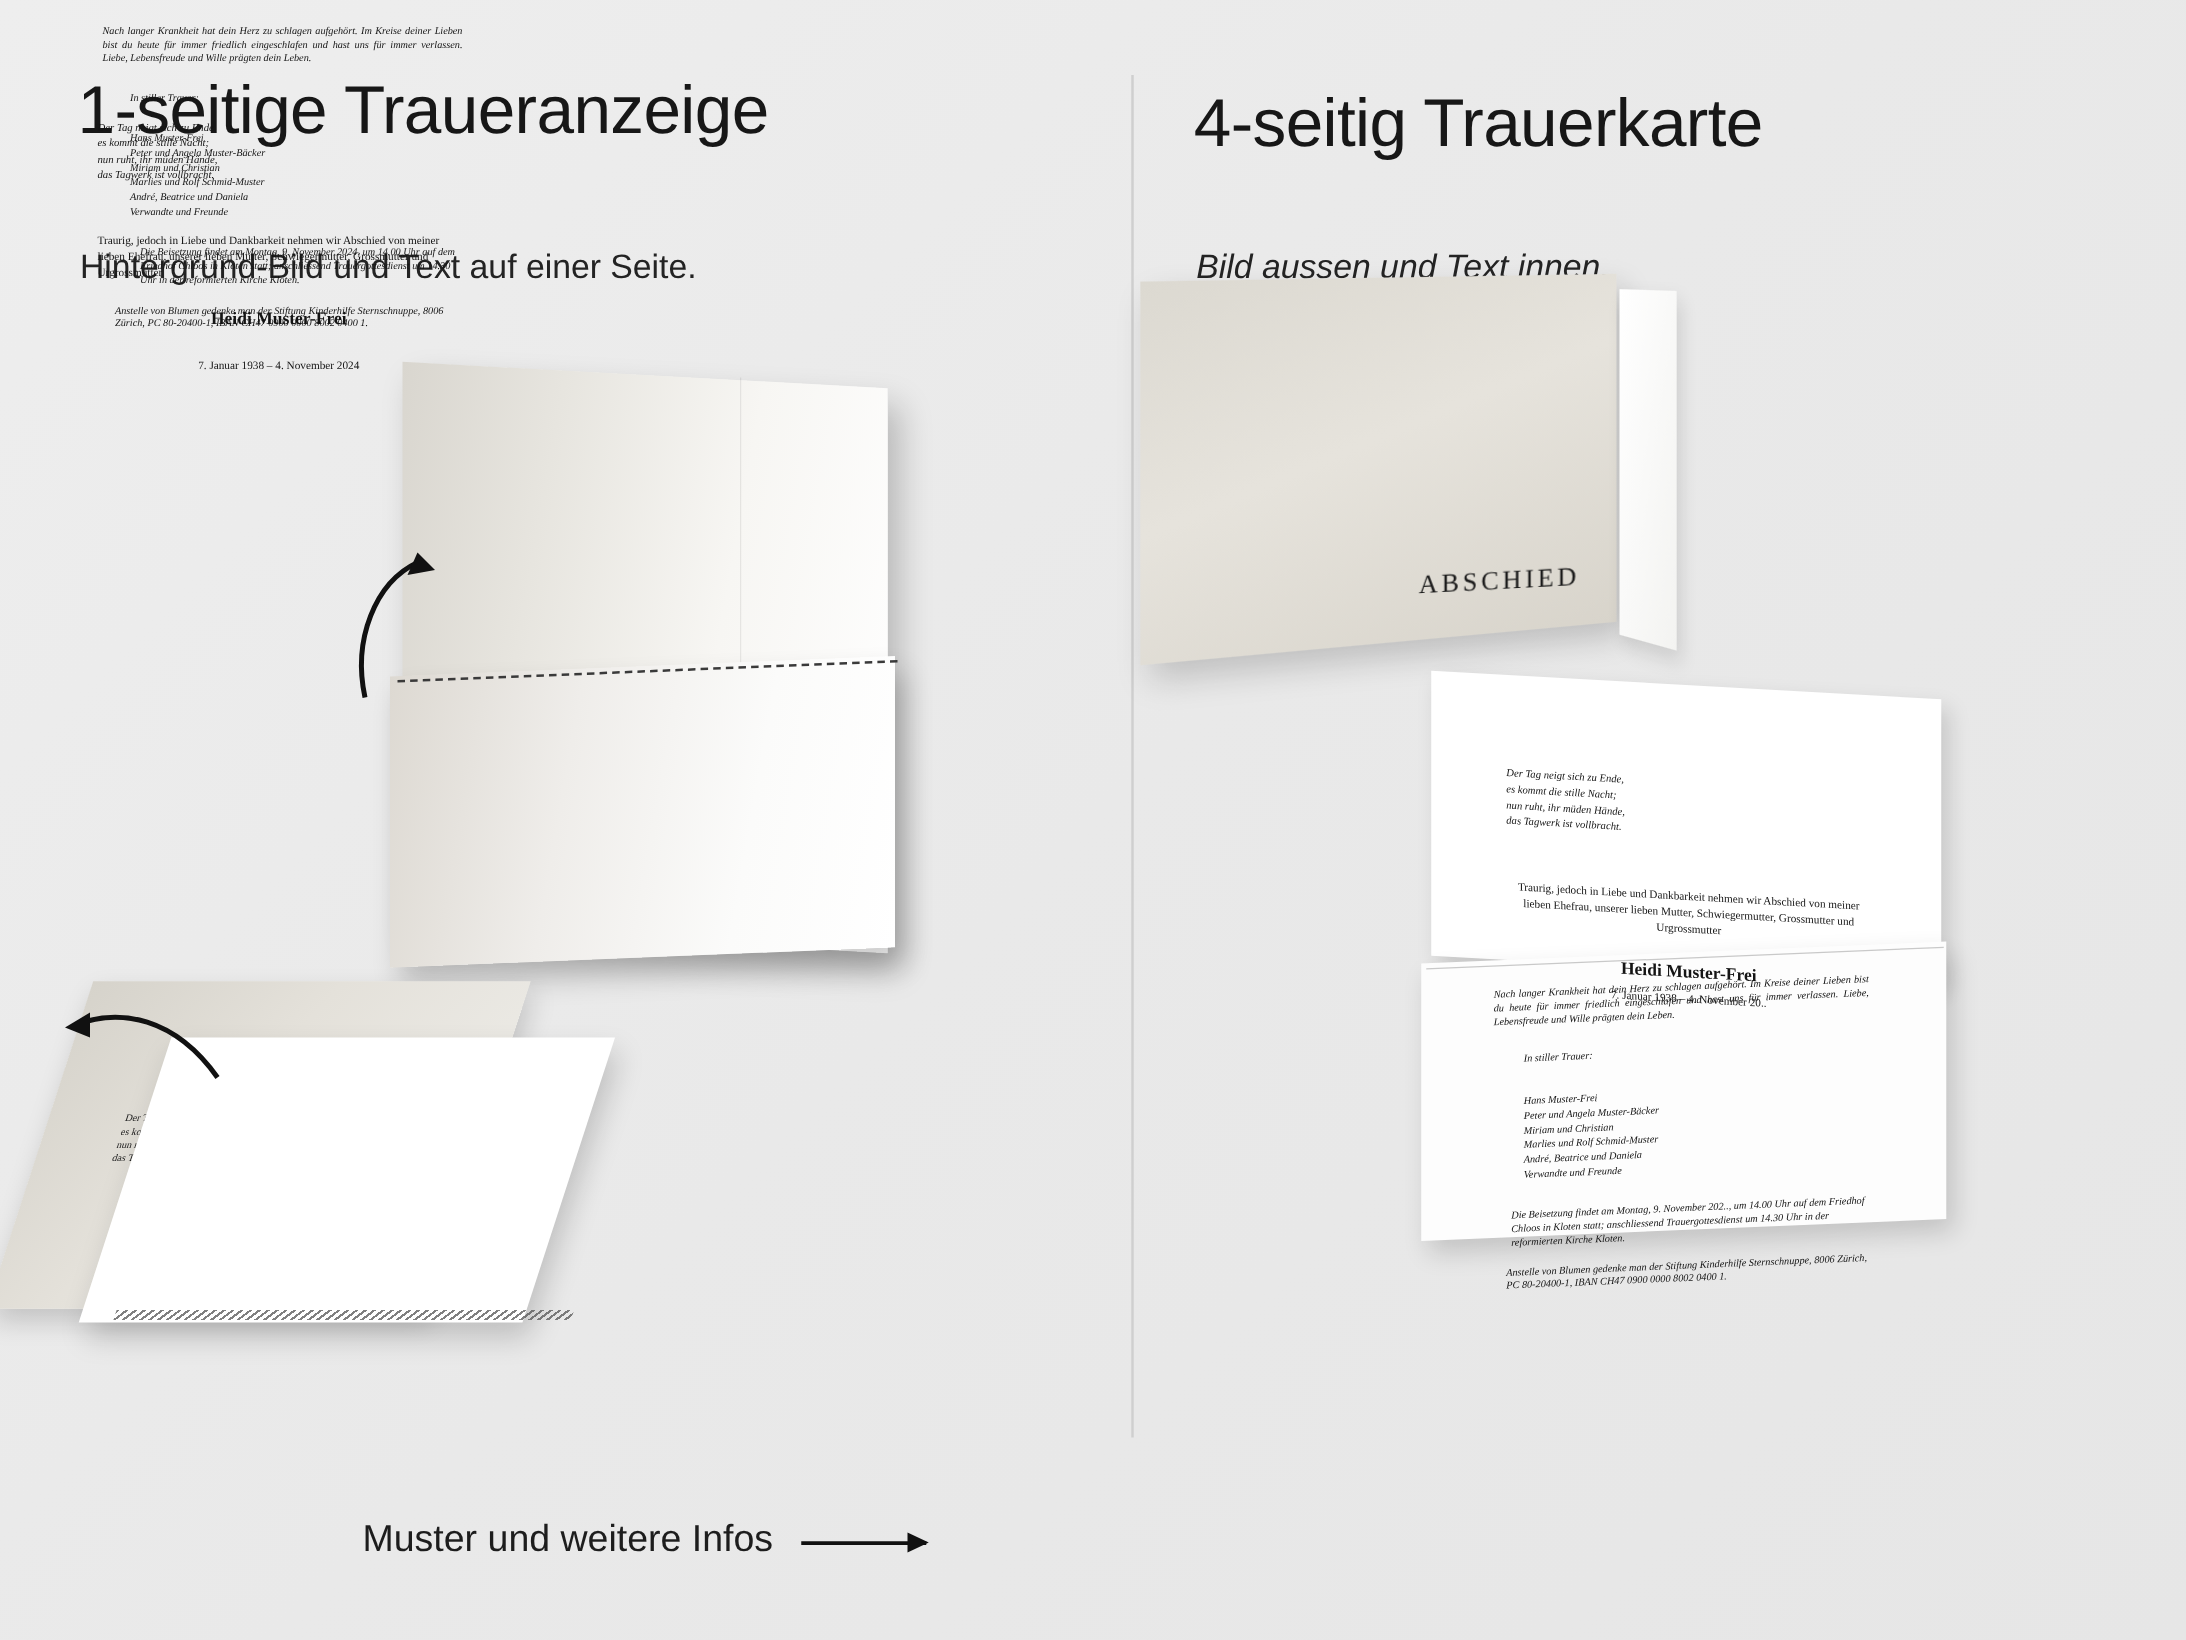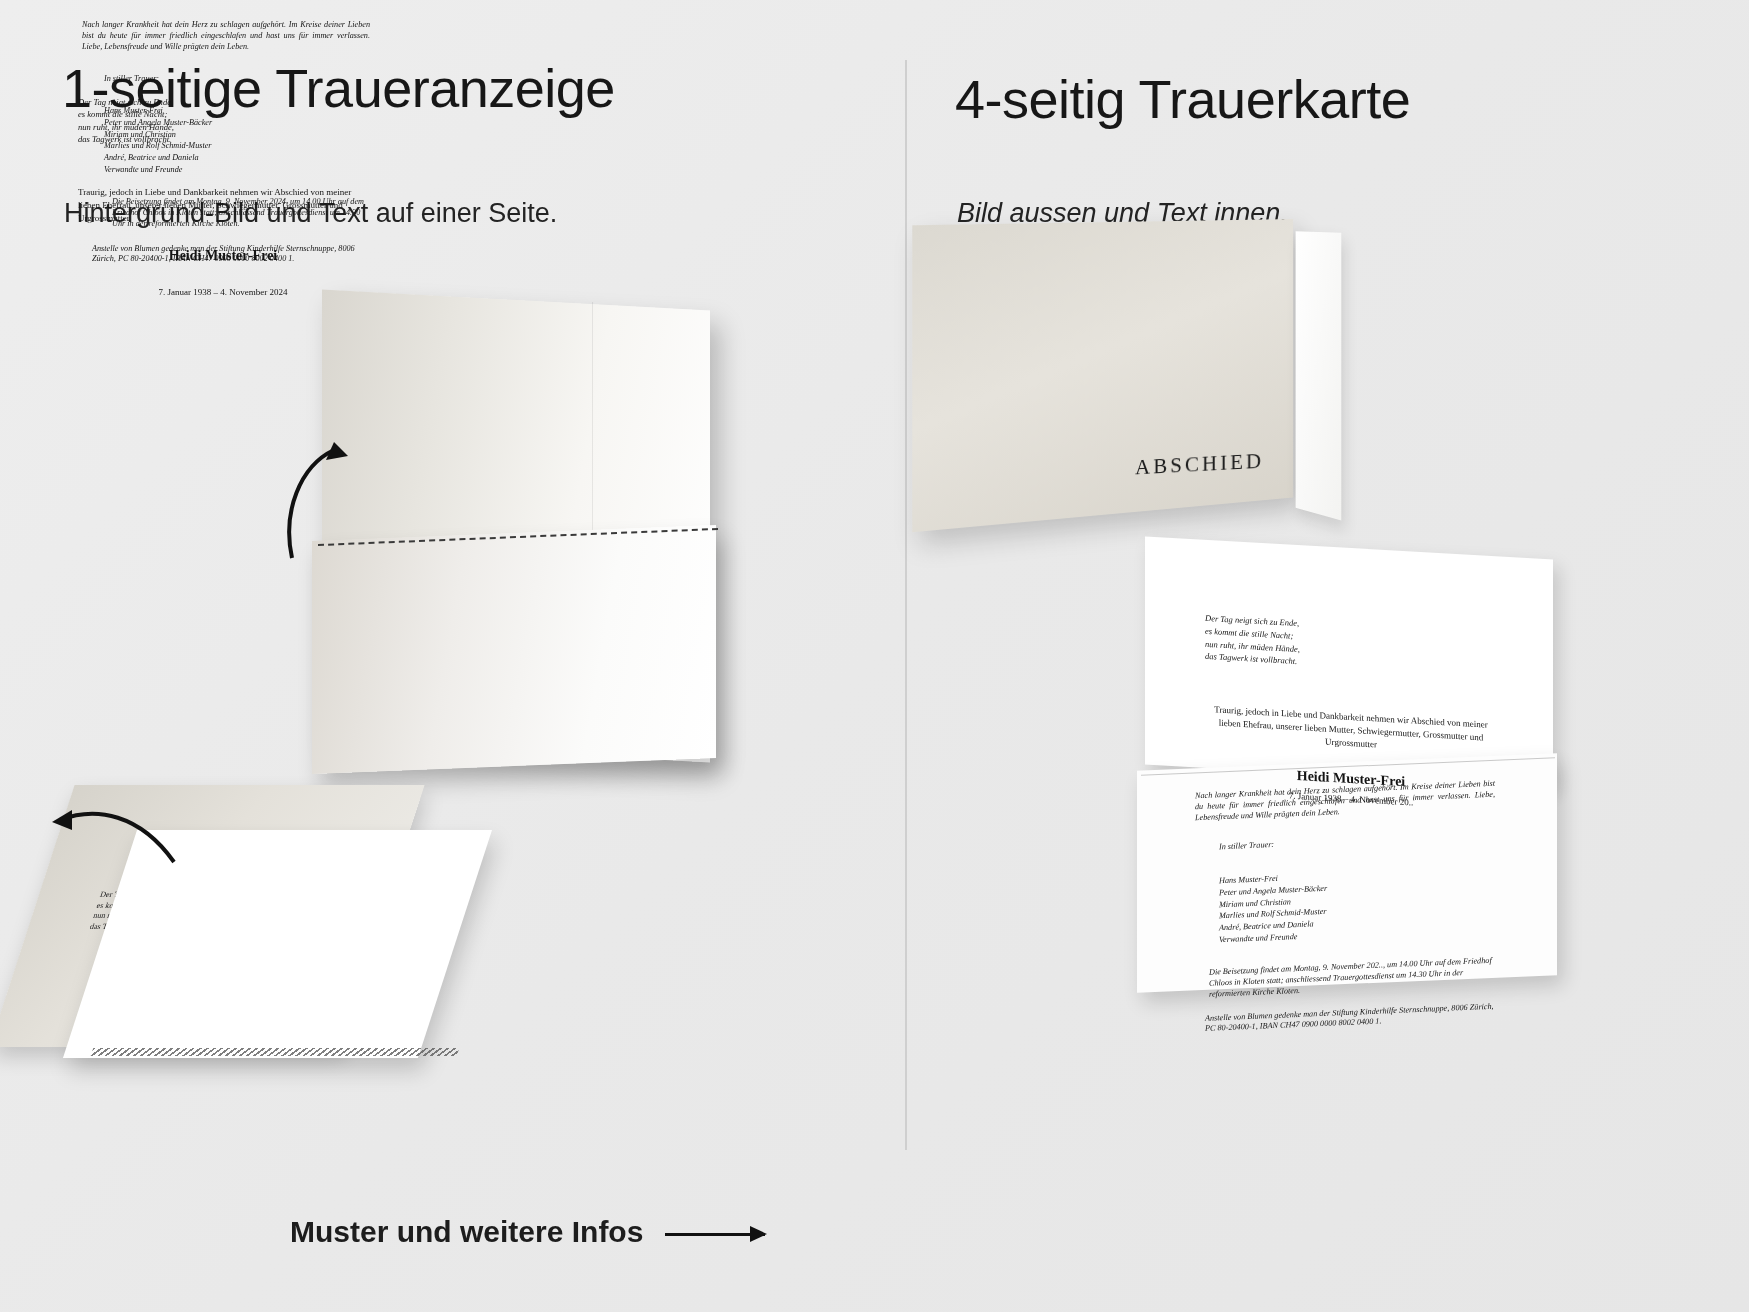--- a/index.html
+++ b/index.html
@@ -59,21 +59,20 @@
     left: 290px;
     top: 1215px;
     display: flex;
     align-items: center;
     gap: 22px;
   }
   .footer-label {
     font-size: 30px;
     color: #1d1d1d;
     white-space: nowrap;
-    font-weight: bold;
   }
   .arrow-long {
     position: relative;
     width: 100px;
     height: 3px;
     background: #111;
     margin-top: 4px;
   }
   .arrow-long:after {
     content: "";

